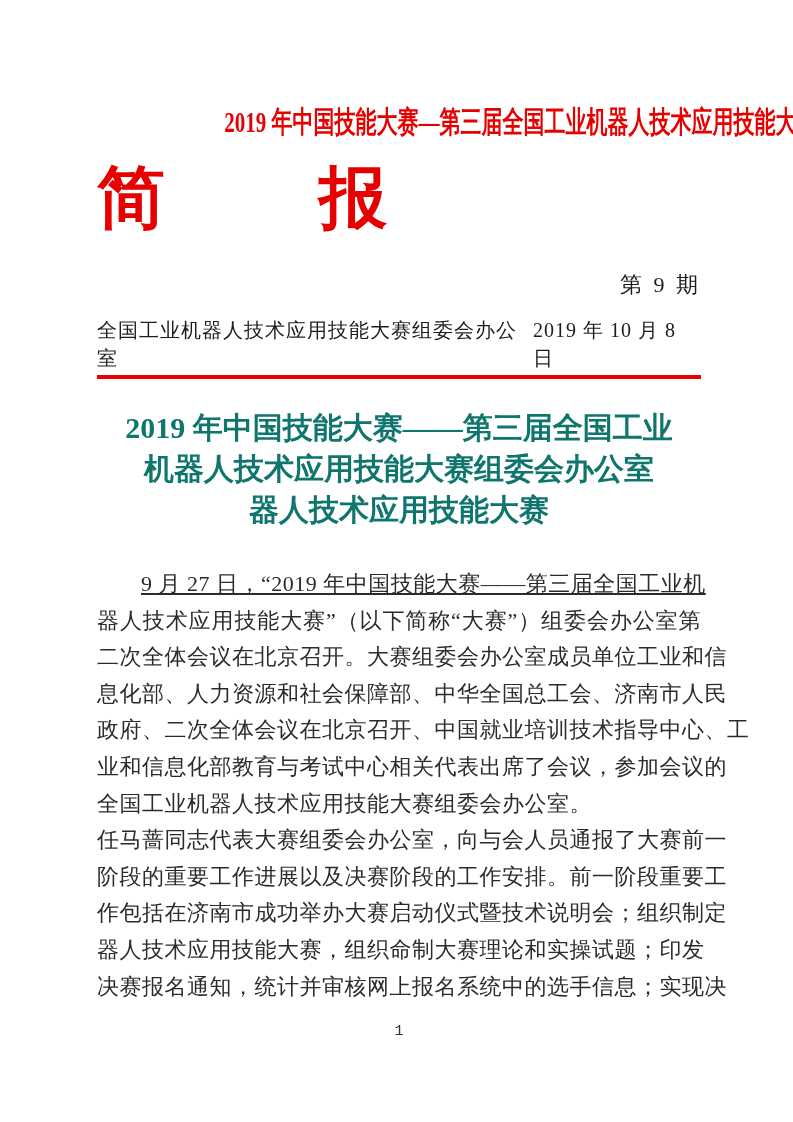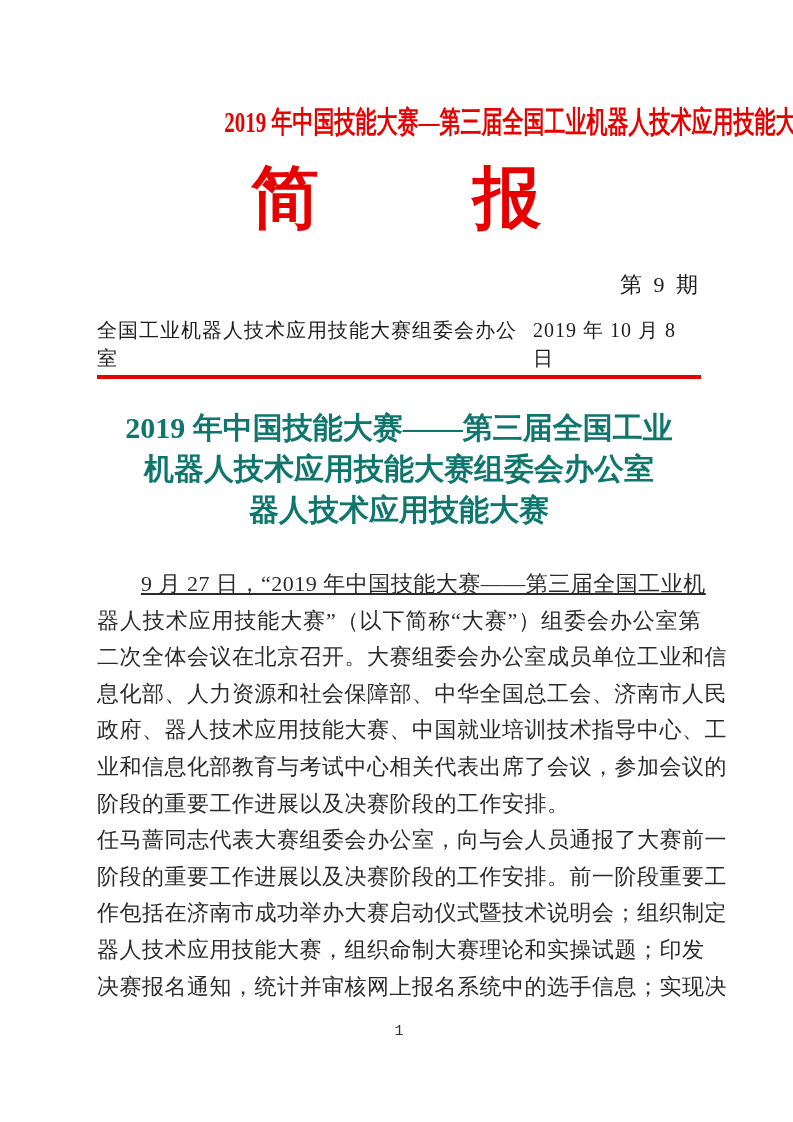--- a/index.html
+++ b/index.html
@@ -28,21 +28,21 @@
     display: inline-block;
     font-size: 30px;
     font-weight: bold;
     line-height: 44px;
     white-space: nowrap;
     transform: scaleX(0.70);
     transform-origin: 50% 50%;
   }
   .masthead-name {
     margin-top: 12px;
-    text-align: center;
+    text-align: left;
     font-size: 68px;
     font-weight: bold;
     line-height: 84px;
     letter-spacing: 6px;
   }
   .issue {
     margin-top: 30px;
     text-align: right;
     font-size: 22px;
     line-height: 30px;
@@ -128,23 +128,23 @@
       <div class="title-line">机器人技术应用技能大赛组委会办公室</div>
       <div class="title-line">器人技术应用技能大赛</div>
     </div>
 
     <div class="body-text">
 
       <div class="line indent">9 月 27 日，“2019 年中国技能大赛——第三届全国工业机</div>
       <div class="line">器人技术应用技能大赛”（以下简称“大赛”）组委会办公室第</div>
       <div class="line">二次全体会议在北京召开。大赛组委会办公室成员单位工业和信</div>
       <div class="line">息化部、人力资源和社会保障部、中华全国总工会、济南市人民</div>
-      <div class="line">政府、器人技术应用技能大赛、中国就业培训技术指导中心、工</div>
+      <div class="line">政府、二次全体会议在北京召开、中国就业培训技术指导中心、工</div>
       <div class="line">业和信息化部教育与考试中心相关代表出席了会议，参加会议的</div>
-      <div class="line para-end">阶段的重要工作进展以及决赛阶段的工作安排。</div>
+      <div class="line para-end">全国工业机器人技术应用技能大赛组委会办公室。</div>
 
       <div class="line">任马蔷同志代表大赛组委会办公室，向与会人员通报了大赛前一</div>
       <div class="line">阶段的重要工作进展以及决赛阶段的工作安排。前一阶段重要工</div>
       <div class="line">作包括在济南市成功举办大赛启动仪式暨技术说明会；组织制定</div>
       <div class="line">器人技术应用技能大赛，组织命制大赛理论和实操试题；印发</div>
       <div class="line">决赛报名通知，统计并审核网上报名系统中的选手信息；实现决</div>
     </div>
   </main>
 
   <footer class="page-number">1</footer>

